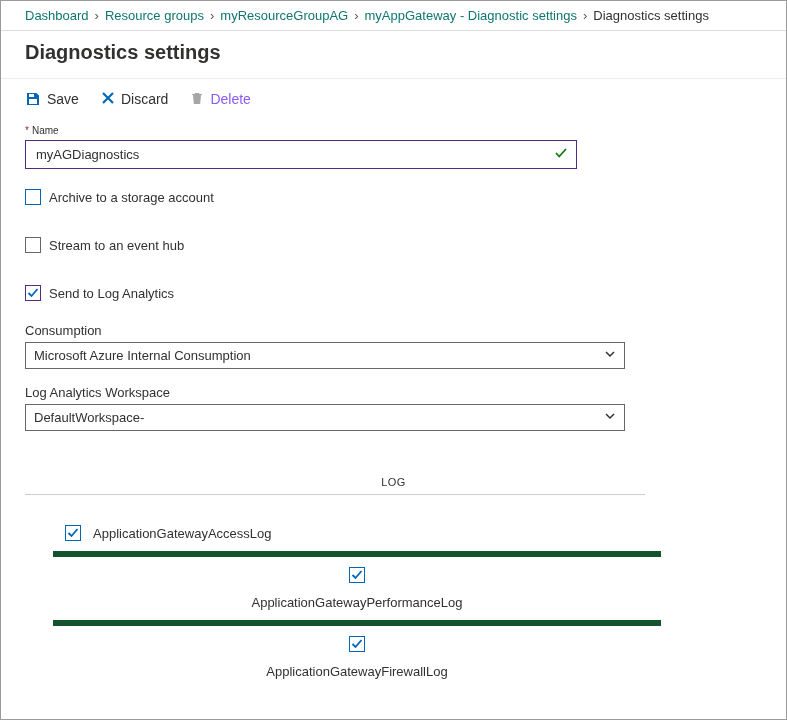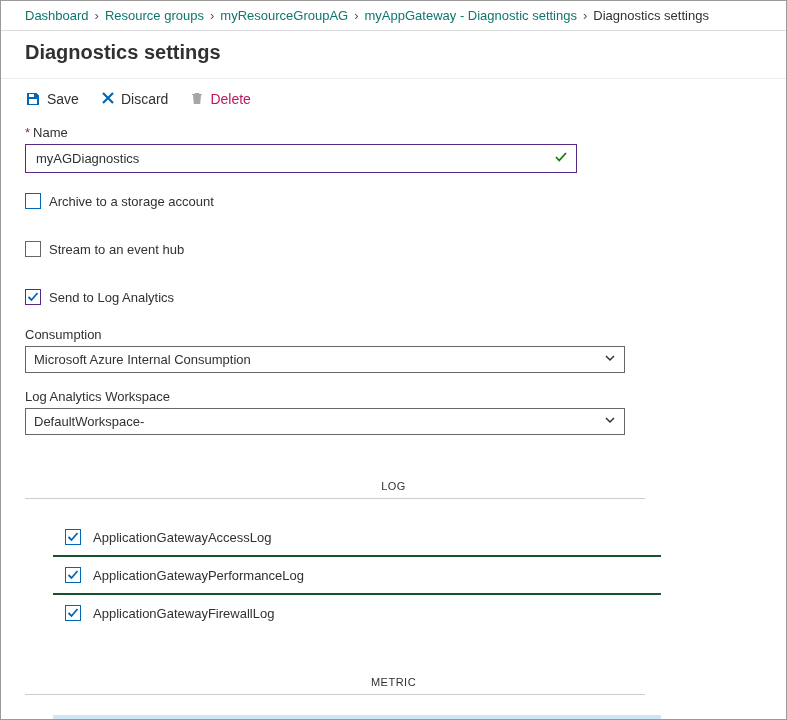--- a/index.html
+++ b/index.html
@@ -54,27 +54,27 @@
     gap: 22px;
     padding: 12px 24px 18px 24px;
   }
   .toolbar .btn {
     display: inline-flex;
     align-items: flex-start;
     gap: 6px;
     cursor: pointer;
     font-size: 14px;
   }
-  .toolbar .btn.disabled { color: #be185d; cursor: default; }
+  .toolbar .btn.disabled { color: #8b5cf6; cursor: default; }
   .icon16 { width: 16px; height: 16px; display: inline-block; }
   .icon14 { width: 14px; height: 14px; display: inline-block; }
 
   
   .form { padding: 0 24px; }
-  .label { font-size: 13px; margin-bottom: 4px; }
+  .label { font-size: 10px; margin-bottom: 4px; }
   .required { color: #a4262c; margin-right: 3px; }
   .text-input-wrapper {
     border: 1px solid #552a83;
     display: flex;
     align-items: center;
     padding: 5px 8px;
     width: 552px;
     box-sizing: border-box;
   }
   .text-input {
@@ -148,21 +148,22 @@
     display: flex;
     align-items: center;
     gap: 12px;
     padding: 10px 12px;
     width: 608px;
     box-sizing: border-box;
     margin-left: 28px;
     cursor: pointer;
   }
   .log-item + .log-item {
-    border-top: 2px solid #14532d;
+    border-top: 6px solid #14532d;
+    flex-direction: column;
   }
   .log-item .checkbox {
     border: 1px solid #0067b8;
     display: flex;
     align-items: center;
     justify-content: center;
   }
   .log-item .checkbox svg { width: 12px; height: 12px; }
   .log-item.selected {
     background: #cce8f5;

